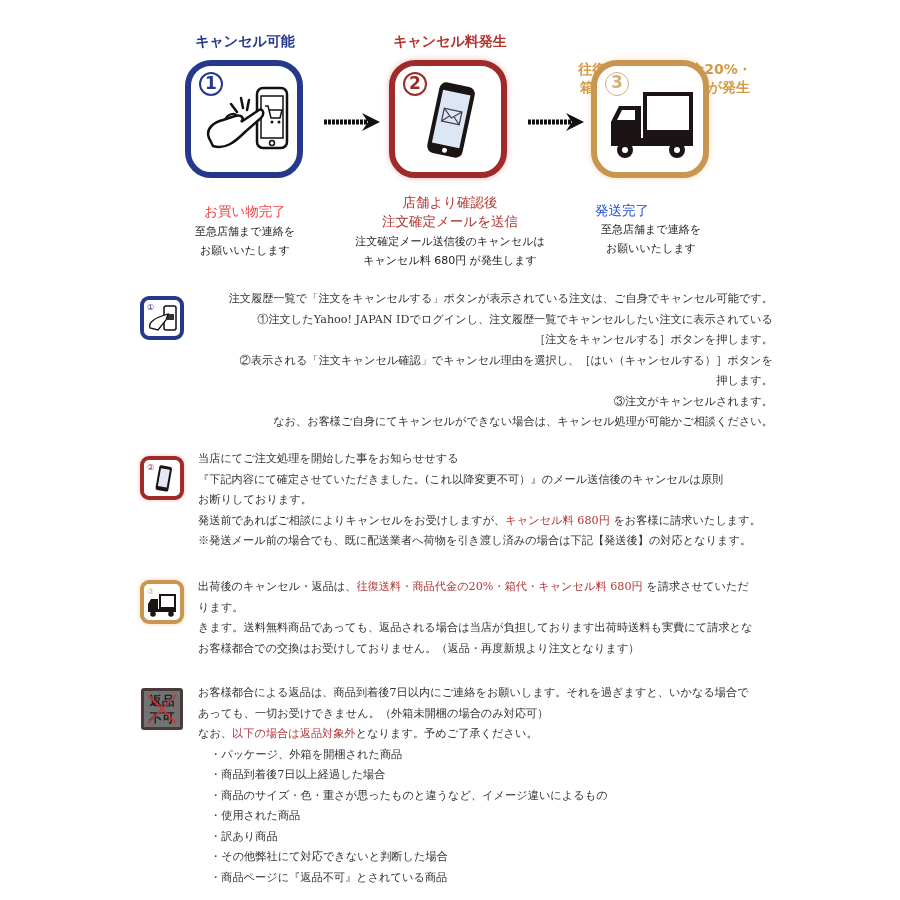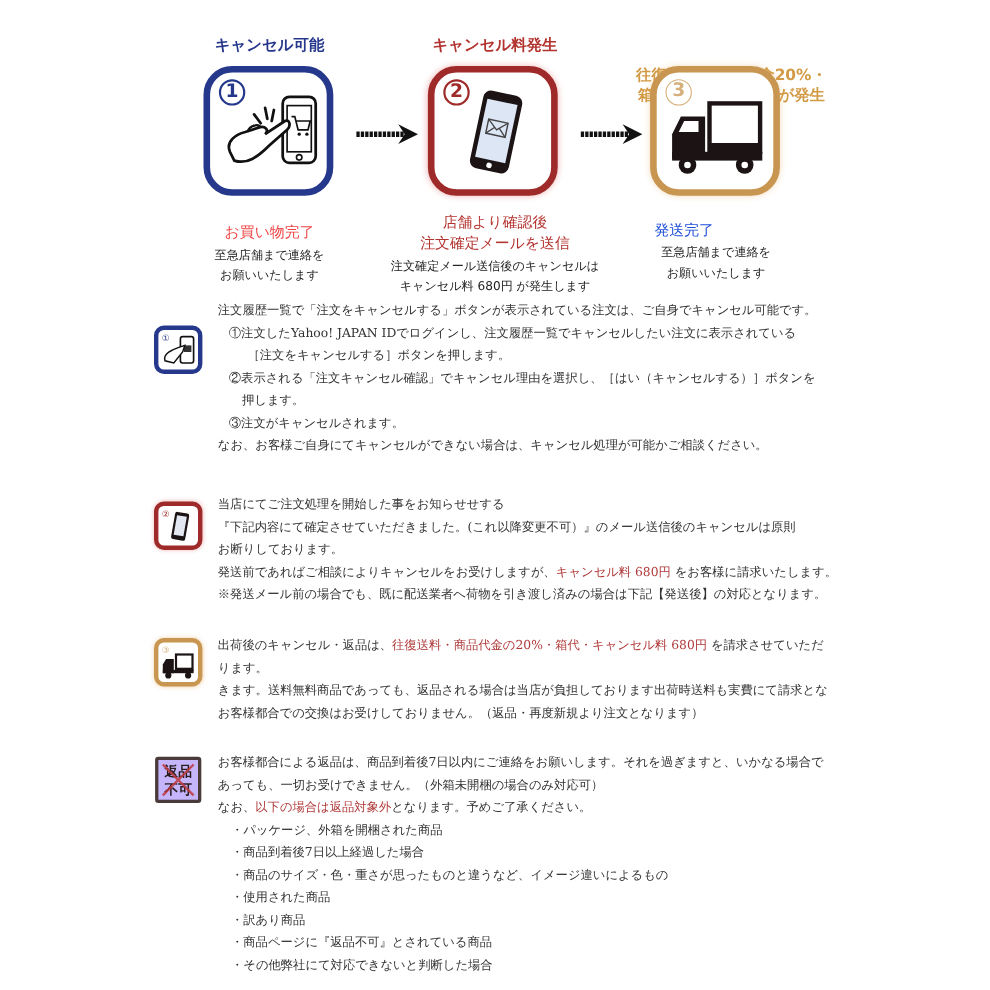--- a/index.html
+++ b/index.html
@@ -113,21 +113,21 @@
 
 <div>
   <div class="sec-icon" style="left:140px; top:296px; border:4px solid #26388c;">
     <svg width="36" height="36" viewBox="0 0 36 36">
       <text x="3" y="10" font-size="8" fill="#26388c" font-family="DejaVu Sans, sans-serif">①</text>
       <rect x="20" y="6" width="12" height="24" rx="2" fill="none" stroke="#111" stroke-width="1.5"></rect>
       <rect x="23" y="14" width="7" height="6" fill="#333"></rect>
       <path d="M6 28 C 4 22, 12 18, 18 16 L24 14 L22 20 L14 30 Z" fill="#fff" stroke="#111" stroke-width="1.3"></path>
     </svg>
   </div>
-  <div class="sec-text" style="top:272px;">
+  <div class="sec-text" style="top:289px;text-align:right;">
     <div class="line">注文履歴一覧で「注文をキャンセルする」ボタンが表示されている注文は、ご自身でキャンセル可能です。</div>
     <div class="line indent1">①注文したYahoo! JAPAN IDでログインし、注文履歴一覧でキャンセルしたい注文に表示されている</div>
     <div class="line indent2">［注文をキャンセルする］ボタンを押します。</div>
     <div class="line indent1">②表示される「注文キャンセル確認」でキャンセル理由を選択し、［はい（キャンセルする）］ボタンを</div>
     <div class="line indent3">押します。</div>
     <div class="line indent1">③注文がキャンセルされます。</div>
     <div class="line">なお、お客様ご自身にてキャンセルができない場合は、キャンセル処理が可能かご相談ください。</div>
   </div>
 </div>
 
@@ -168,38 +168,38 @@
     <div class="line">
       <span>出荷後のキャンセル・返品は、</span><span class="red">往復送料・商品代金の20%・箱代・キャンセル料 680円</span><span> を請求させていただ</span>
     </div>
     <div class="line">ります。</div>
     <div class="line">きます。送料無料商品であっても、返品される場合は当店が負担しております出荷時送料も実費にて請求とな</div>
     <div class="line">お客様都合での交換はお受けしておりません。（返品・再度新規より注文となります）</div>
   </div>
 </div>
 
 <div>
-  <div class="abs" style="left:141px; top:688px; width:42px; height:42px; box-sizing:border-box; border:3px solid #4a3a3a; border-radius:3px; background:#c4b5fd;">
+  <div class="abs" style="left:141px; top:688px; width:42px; height:42px; box-sizing:border-box; border:3px solid #4a3a3a; border-radius:3px; background:#737373;">
     <div style="position:absolute; left:0; top:1px; width:36px; text-align:center; font-weight:bold; font-size:12.5px; line-height:17px; color:#2a1c1c; font-family:'DejaVu Sans', sans-serif;">
       <div>返品</div>
       <div>不可</div>
     </div>
     <svg style="position:absolute; left:0; top:0;" width="36" height="36" viewBox="0 0 36 36">
       <path d="M4 4 L32 32 M32 4 L4 32" stroke="#c0393b" stroke-width="2.2" opacity="0.85"></path>
     </svg>
   </div>
   <div class="sec-text" style="top:683px;">
     <div class="line">お客様都合による返品は、商品到着後7日以内にご連絡をお願いします。それを過ぎますと、いかなる場合で</div>
     <div class="line">あっても、一切お受けできません。（外箱未開梱の場合のみ対応可）</div>
     <div class="line">
       <span>なお、</span><span class="red">以下の場合は返品対象外</span><span>となります。予めご了承ください。</span>
     </div>
     <div>
       <div class="line bullet">・パッケージ、外箱を開梱された商品</div>
       <div class="line bullet">・商品到着後7日以上経過した場合</div>
       <div class="line bullet">・商品のサイズ・色・重さが思ったものと違うなど、イメージ違いによるもの</div>
       <div class="line bullet">・使用された商品</div>
       <div class="line bullet">・訳あり商品</div>
+      <div class="line bullet">・その他弊社にて対応できないと判断した場合</div>
       <div class="line bullet">・商品ページに『返品不可』とされている商品</div>
-      <div class="line bullet">・その他弊社にて対応できないと判断した場合</div>
     </div>
   </div>
 </div>
 
 </body></html>

